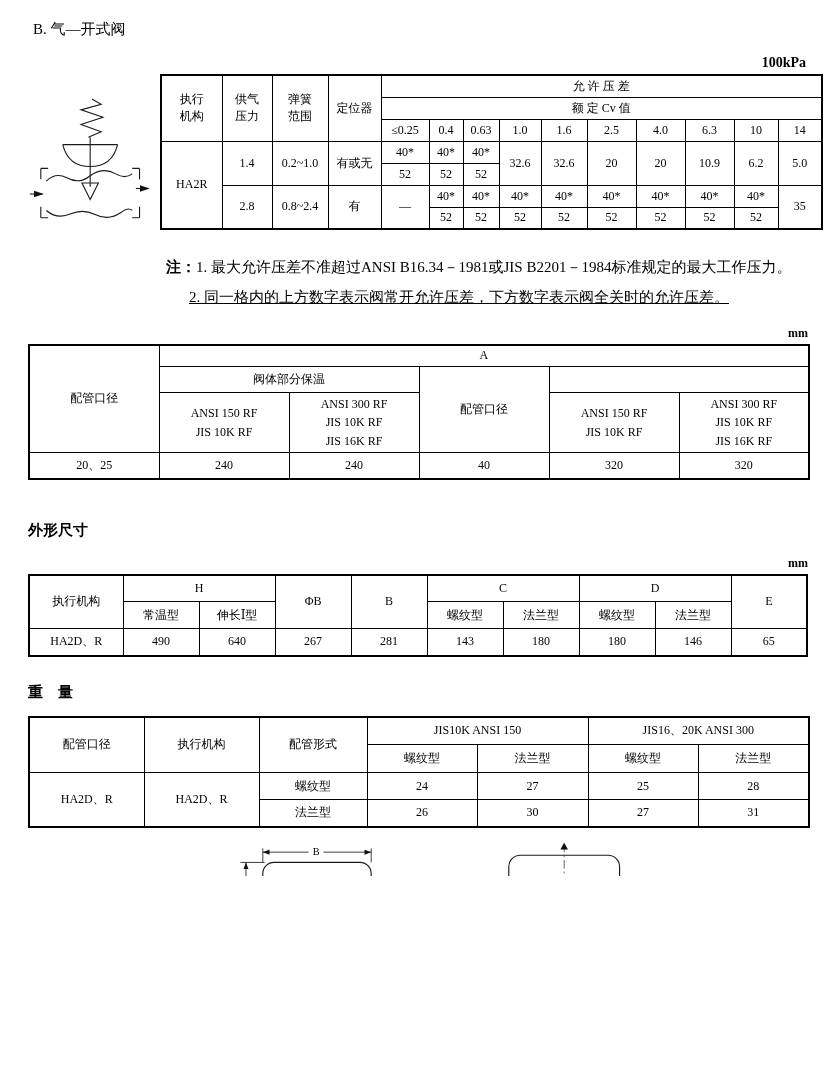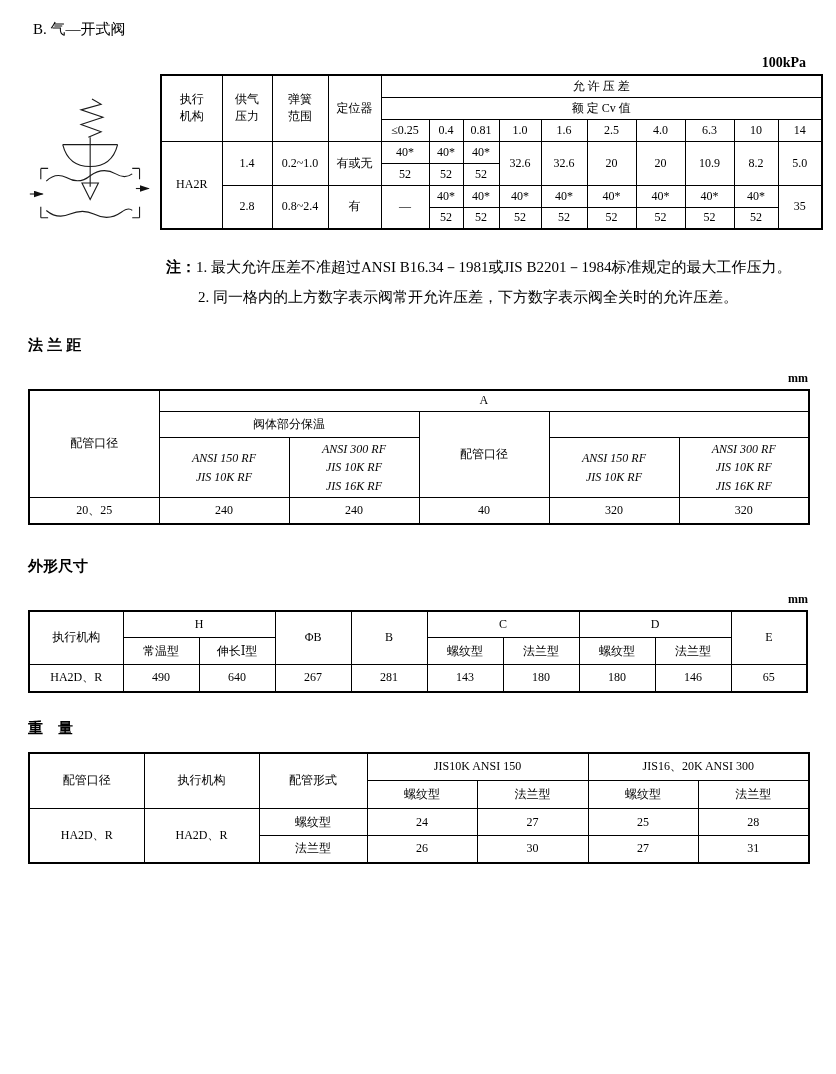--- a/index.html
+++ b/index.html
@@ -17,31 +17,31 @@
   th, td {
     border:1px solid #000; text-align:center; vertical-align:middle;
     font-size:12px; font-weight:normal; padding:0 1px; overflow:hidden;
   }
   .t1-row { display:flex; align-items:flex-start; padding-left:28px; margin-top:1px; }
   .symbol-wrap { width:132px; margin-top:14px; flex:none; }
   .pressure-table { width:663px; }
   .pressure-table tr { height:22px; }
 
   .notes { margin:20px 0 0 166px; font-size:15px; line-height:1.55; width:650px; }
-  .notes .n2 { margin-left:32px; margin-top:7px; }
+  .notes .n2 { margin-left:23px; margin-top:7px;text-decoration:underline; }
   .note-label { font-weight:bold; }
 
   .blk-heading {
     margin:26px 0 0 28px; font-size:15px; font-weight:bold;
     font-family:"Liberation Sans","DejaVu Sans",sans-serif;
   }
   .flange-table, .dims-table, .weight-table { width:780px; margin-left:28px; }
   .flange-table .hr1 { height:22px; }
   .flange-table .hr2 { height:26px;font-family:Liberation Serif, serif; }
-  .flange-table .hr3 { height:60px;font-style:italic; }
+  .flange-table .hr3 { height:60px; }
   .flange-table .dr  { height:26px;padding-left:28px; }
   .multi-line div { line-height:1.55; }
   .dims-table tr { height:27px; }
   .weight-table tr { height:28px; }
 
   .drawings { display:flex; justify-content:center; gap:70px; margin-top:12px; margin-left:40px; }
   svg { display:block; }
   .ln { stroke:#1a1a1a; stroke-width:1.2; fill:none; }
   .ln-thin { stroke:#1a1a1a; stroke-width:0.8; fill:none; }
   .cl { stroke:#1a1a1a; stroke-width:0.7; fill:none; stroke-dasharray:9 3 2 3; }
@@ -115,21 +115,21 @@
         </th>
         <th rowspan="3">定位器</th>
         <th colspan="10">允 许 压 差</th>
       </tr>
       <tr>
         <th colspan="10">额 定 Cv 值</th>
       </tr>
       <tr>
         <th>≤0.25</th>
         <th>0.4</th>
-        <th>0.81</th>
+        <th>0.63</th>
         <th>1.0</th>
         <th>1.6</th>
         <th>2.5</th>
         <th>4.0</th>
         <th>6.3</th>
         <th>10</th>
         <th>14</th>
       </tr>
       <tr>
         <td rowspan="4">HA2R</td>
@@ -137,21 +137,21 @@
         <td rowspan="2">0.2~1.0</td>
         <td rowspan="2">有或无</td>
         <td>40*</td>
         <td>40*</td>
         <td>40*</td>
         <td rowspan="2">32.6</td>
         <td rowspan="2">32.6</td>
         <td rowspan="2">20</td>
         <td rowspan="2">20</td>
         <td rowspan="2">10.9</td>
-        <td rowspan="2">8.2</td>
+        <td rowspan="2">6.2</td>
         <td rowspan="2">5.0</td>
       </tr>
       <tr>
         <td>52</td>
         <td>52</td>
         <td>52</td>
       </tr>
       <tr>
         <td rowspan="2">2.8</td>
         <td rowspan="2">0.8~2.4</td>
@@ -179,21 +179,20 @@
       </tr>
     </tbody>
       </table>
   </div>
 
   <div class="notes">
     <div><span class="note-label">注：</span><span>1. 最大允许压差不准超过ANSI B16.34－1981或JIS B2201－1984标准规定的最大工作压力。</span></div>
     <div class="n2">2. 同一格内的上方数字表示阀常开允许压差，下方数字表示阀全关时的允许压差。</div>
   </div>
 
-  <div class="blk-heading">法 兰 距</div>
   <div class="unit-row small">mm</div>
   <table class="outer flange-table">
     <colgroup>
       <col style="width:130px">
         <col style="width:130px">
         <col style="width:130px">
       <col style="width:130px">
         <col style="width:130px">
         <col style="width:130px">
     </colgroup>
@@ -231,21 +230,21 @@
       <td>20、25</td>
       <td>240</td>
       <td>240</td>
       <td>40</td>
       <td>320</td>
       <td>320</td>
     </tr>
   </tbody>
     </table>
 
-  <div class="blk-heading" style="margin-top:32px">外形尺寸</div>
+  <div class="blk-heading" style="margin-top:41px">外形尺寸</div>
   <div class="unit-row small">mm</div>
   <table class="outer dims-table">
     <colgroup>
       <col style="width:94px">
         <col style="width:76px">
         <col style="width:76px">
         <col style="width:76px">
       <col style="width:76px">
         <col style="width:76px">
         <col style="width:76px">

